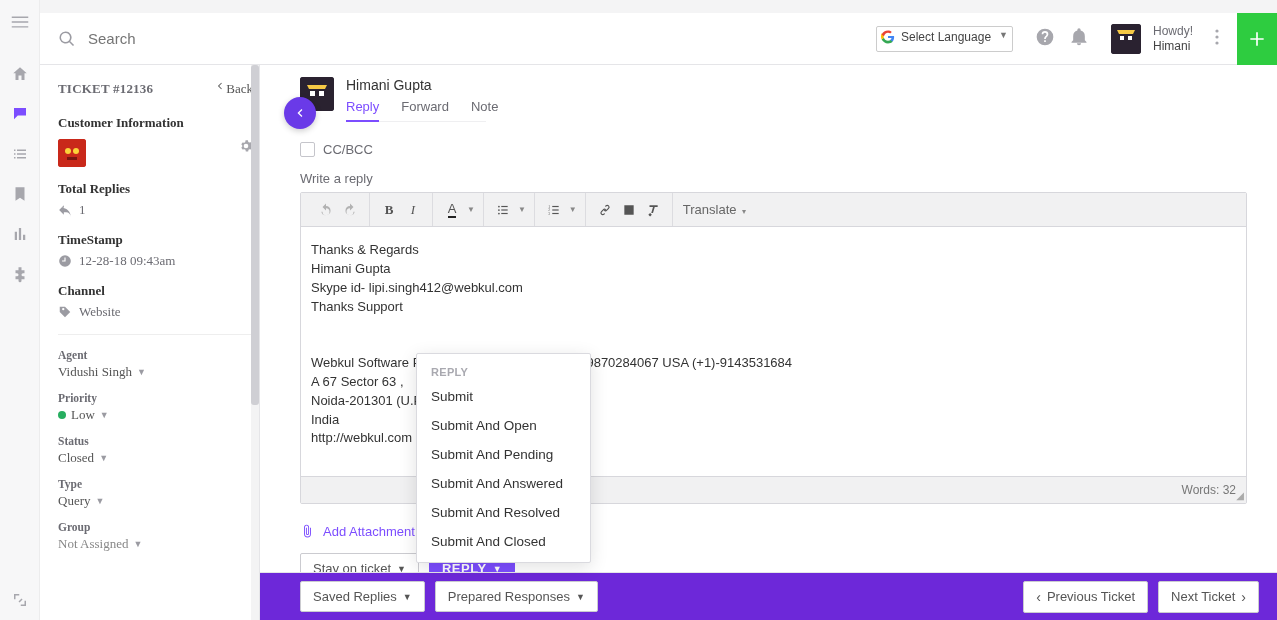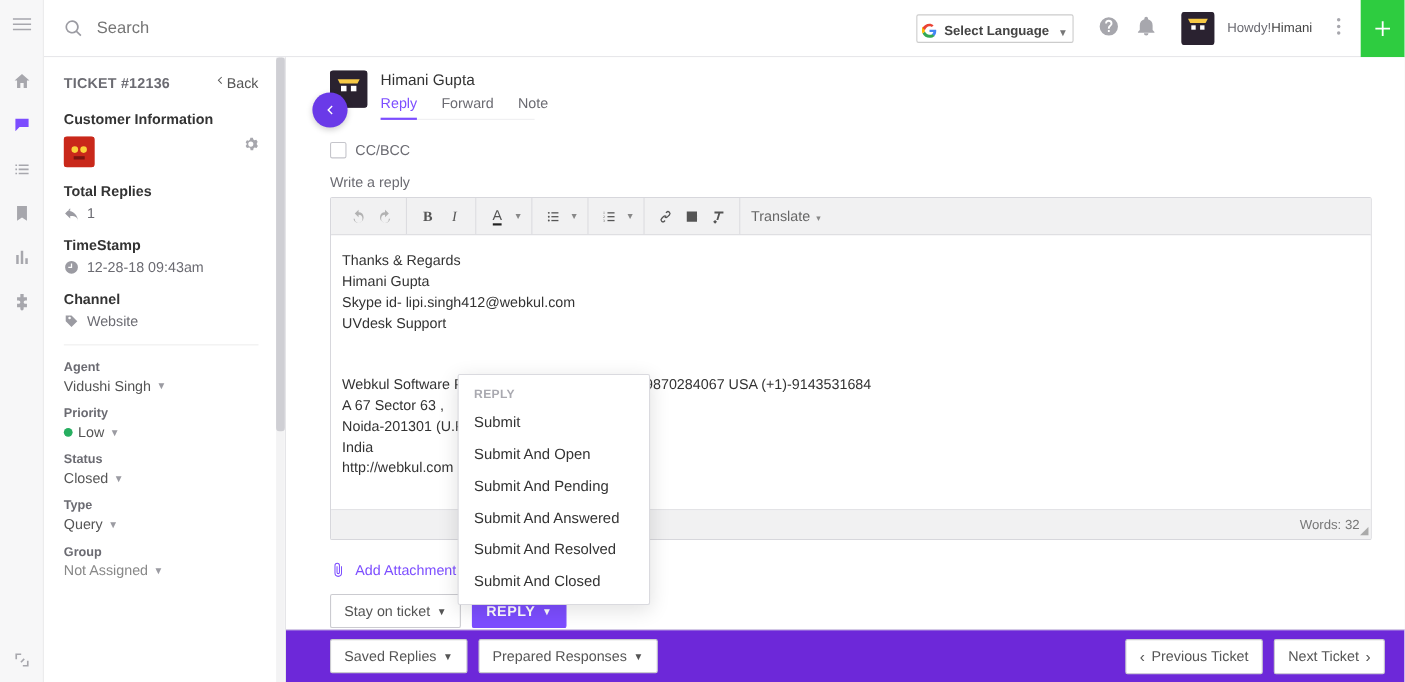--- a/index.html
+++ b/index.html
@@ -29,53 +29,53 @@
     width:40px;background:#F7F7F8;border-right:1px solid #ECECED;
     display:flex;flex-direction:column;align-items:center;padding-top:2px;
     position:relative;flex-shrink:0;
   }
   .rail .ri{width:40px;height:40px;display:flex;align-items:center;justify-content:center;color:var(--icon);}
   .rail .ri.active{color:var(--purple);}
   .rail .spacer{flex:1;}
   .rail svg{width:18px;height:18px;fill:currentColor;}
   .rail .hamburger svg{width:22px;height:22px;}
 
-  .main{flex:1;display:flex;flex-direction:column;min-width:0;}
+  .main{flex:1;display:flex;flex-direction:column;min-width:0;margin-top:13px;}
   .topbar{
     height:52px;background:var(--bg);border-bottom:1px solid var(--panelborder);
     display:flex;align-items:center;padding:0 0 0 18px;gap:12px;
   }
   .search-wrap{display:flex;align-items:center;gap:10px;flex:1;color:var(--muted);}
   .search-wrap input{
     border:none;outline:none;font-size:15px;color:var(--muted);background:transparent;width:300px;
   }
   .gtrans{
-    display:flex;align-items:flex-end;gap:6px;border:1px solid #CCC;border-radius:2px;
-    padding:3px 4px;background:#FFF;color:#444;font-size:12px;height:26px;cursor:pointer;font-weight:bold;
+    display:flex;align-items:flex-start;gap:6px;border:1px solid #CCC;border-radius:2px;
+    padding:3px 4px;background:#FFF;color:#444;font-size:12px;height:26px;cursor:pointer;
   }
   .gtrans .tri{font-size:9px;color:#777;margin-left:2px;}
   .tb-icons{display:flex;align-items:center;gap:14px;padding:0 10px;}
   .tb-icons .ico{color:var(--icon);}
   .avatar{
     width:30px;height:30px;border-radius:3px;background:#2A2230;
     display:flex;align-items:center;justify-content:center;color:#F6C945;font-size:14px;
     overflow:hidden;
   }
-  .howdy{display:flex;font-size:12px;color:var(--muted);line-height:1.2;padding-right:4px;}
+  .howdy{display:flex;flex-direction:column;font-size:12px;color:var(--muted);line-height:1.2;padding-right:4px;}
   .howdy .name{color:#444;}
   .kebab{color:var(--icon);padding:0 6px;}
   .newbtn{
     width:40px;height:52px;background:var(--green);color:#FFF;display:flex;align-items:center;justify-content:center;font-size:24px;
   }
 
   .body{flex:1;display:flex;min-height:0;position:relative;}
 
   .sidepanel{
     width:220px;background:var(--bg);border-right:1px solid var(--panelborder);
-    padding:16px 24px 10px 18px;overflow:hidden;position:relative;flex-shrink:0;
+    padding:16px 6px 10px 18px;overflow:hidden;position:relative;flex-shrink:0;font-family:Liberation Serif, serif;
   }
   .scrollbar{
     position:absolute;right:0;top:0;width:8px;height:100%;background:#F3F3F4;
   }
   .scrollbar .thumb{position:absolute;left:0;width:8px;background:#CFCFD4;border-radius:3px;}
 
   .sp-head{display:flex;align-items:center;justify-content:space-between;margin-bottom:18px;}
   .sp-head .tn{font-size:13px;font-weight:700;color:var(--muted);letter-spacing:.2px;}
   .back{color:#555;font-size:13px;display:flex;gap:1px;}
   .section-title{font-weight:700;font-size:13px;margin:10px 0 8px;color:#333;}
@@ -462,21 +462,21 @@
                 </div>
             </div>
             <div class="translate">
               <span>Translate</span> <span class="caret">▾</span>
             </div>
           </div>
           <div class="edbody" id="edbody">
               <div>Thanks &amp; Regards</div>
               <div>Himani Gupta</div>
               <div>Skype id- lipi.singh412@webkul.com</div>
-              <div>UVdesk Support</div>
+              <div>Thanks Support</div>
               <div>&nbsp;</div>
               <div>&nbsp;</div>
               <div>Webkul Software Pvt. Ltd. Contact : India (+91)-9870284067 USA (+1)-9143531684</div>
               <div>A 67 Sector 63 ,</div>
               <div>Noida-201301 (U.P.)</div>
               <div>India</div>
               <div>http://webkul.com</div>
             </div>
           <div class="edfooter">
             <span>Words: 32</span>

